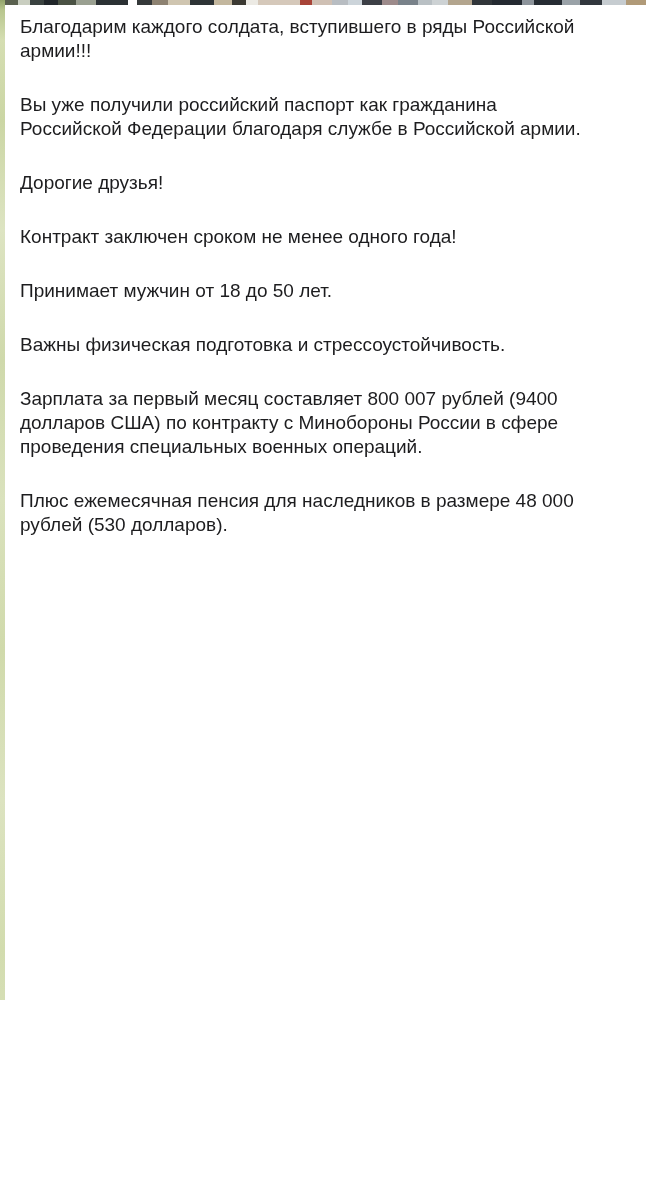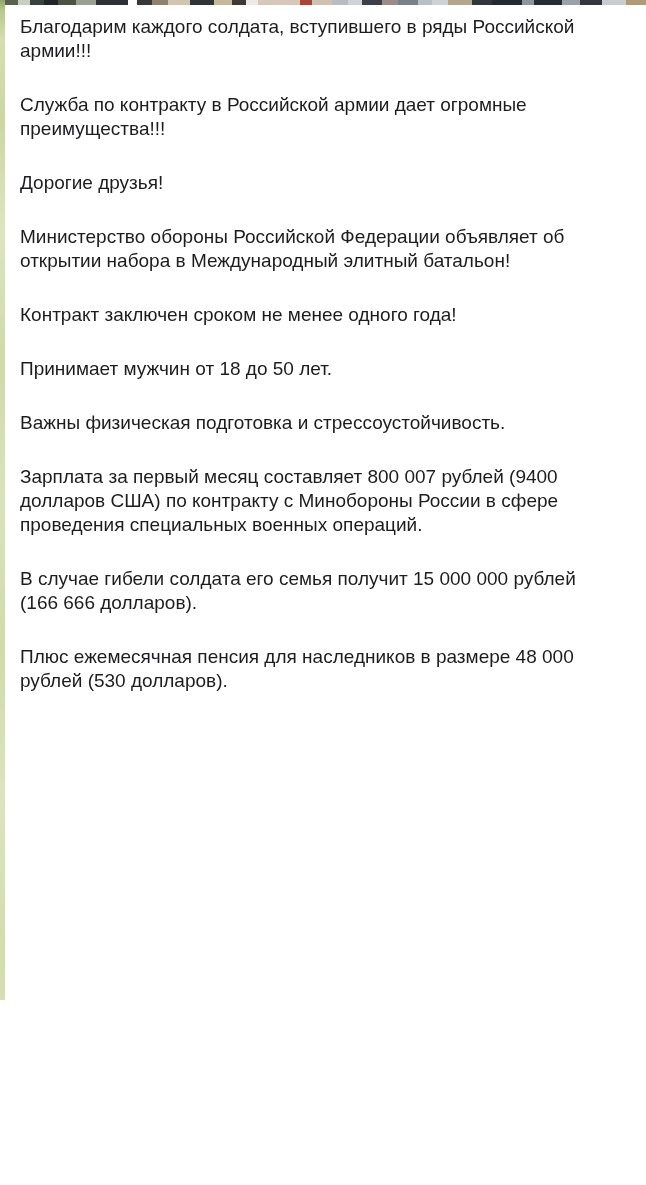--- a/index.html
+++ b/index.html
@@ -67,33 +67,29 @@
 
 <div class="screen">
 
   <div class="left-strip"></div>
 
   <div class="photo-strip"></div>
 
   <div class="post-text">
     <p>Благодарим каждого солдата, вступившего в ряды Российской
 армии!!!</p>
-    <p>Служба по контракту в Российской армии дает огромные
-преимущества!!!</p>
+    <p>Вы уже получили российский паспорт как гражданина
+Российской Федерации благодаря службе в Российской армии.</p>
     <p>Дорогие друзья!</p>
-    <p>Министерство обороны Российской Федерации объявляет об
-открытии набора в Международный элитный батальон!</p>
     <p>Контракт заключен сроком не менее одного года!</p>
     <p>Принимает мужчин от 18 до 50 лет.</p>
     <p>Важны физическая подготовка и стрессоустойчивость.</p>
     <p>Зарплата за первый месяц составляет 800 007 рублей (9400
 долларов США) по контракту с Минобороны России в сфере
 проведения специальных военных операций.</p>
-    <p>В случае гибели солдата его семья получит 15 000 000 рублей
-(166 666 долларов).</p>
     <p>Плюс ежемесячная пенсия для наследников в размере 48 000
 рублей (530 долларов).</p>
   </div>
 
   <div class="next-par-sliver">
     <span class="ink"></span>
     <span class="tint"></span>
   </div>
 
 </div>

